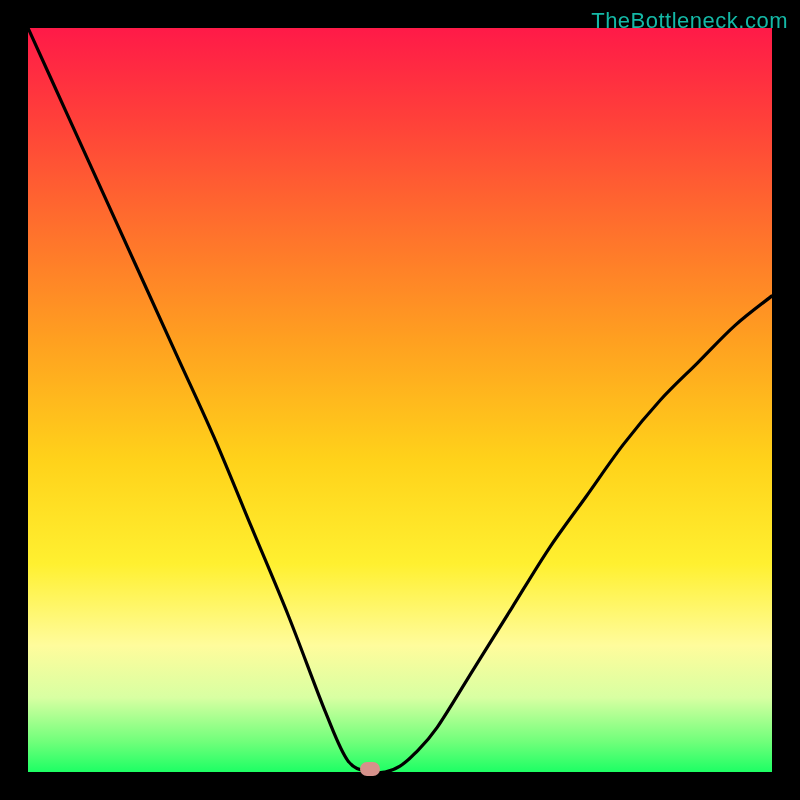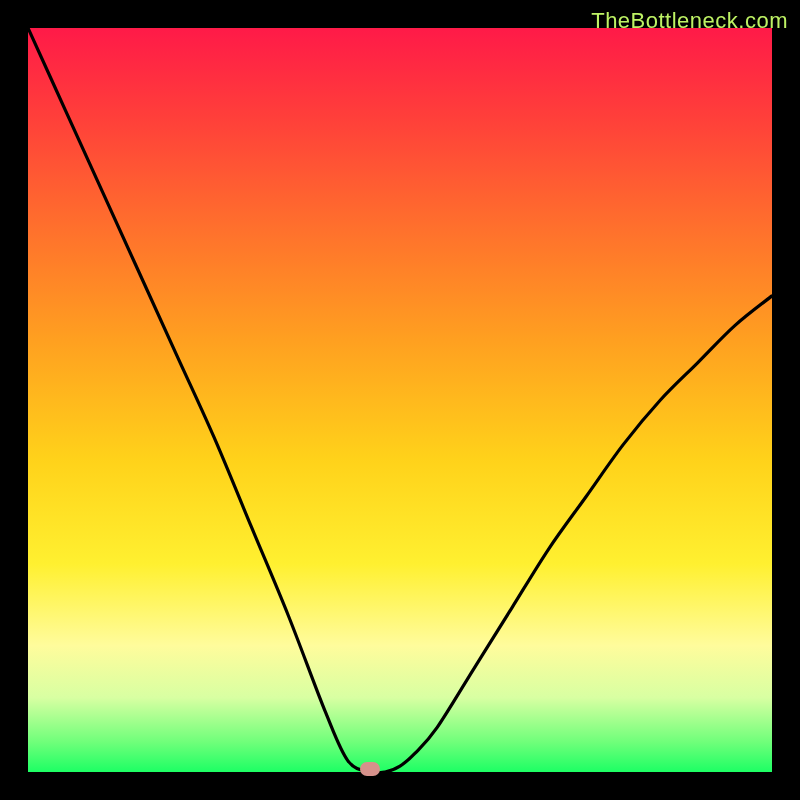--- a/index.html
+++ b/index.html
@@ -38,21 +38,21 @@
       #6fff7a 96%,
       #1dff64 100%
     );
   }
   .watermark {
     position: absolute;
     top: 8px;
     right: 12px;
     font-family: Arial, Helvetica, sans-serif;
     font-size: 22px;
-    color: #bef264;
+    color: #14b8a6;
     letter-spacing: 0.5px;
     user-select: none;
   }
   .curve-svg {
     position: absolute;
     left: 0;
     top: 0;
     width: 744px;
     height: 744px;
   }

